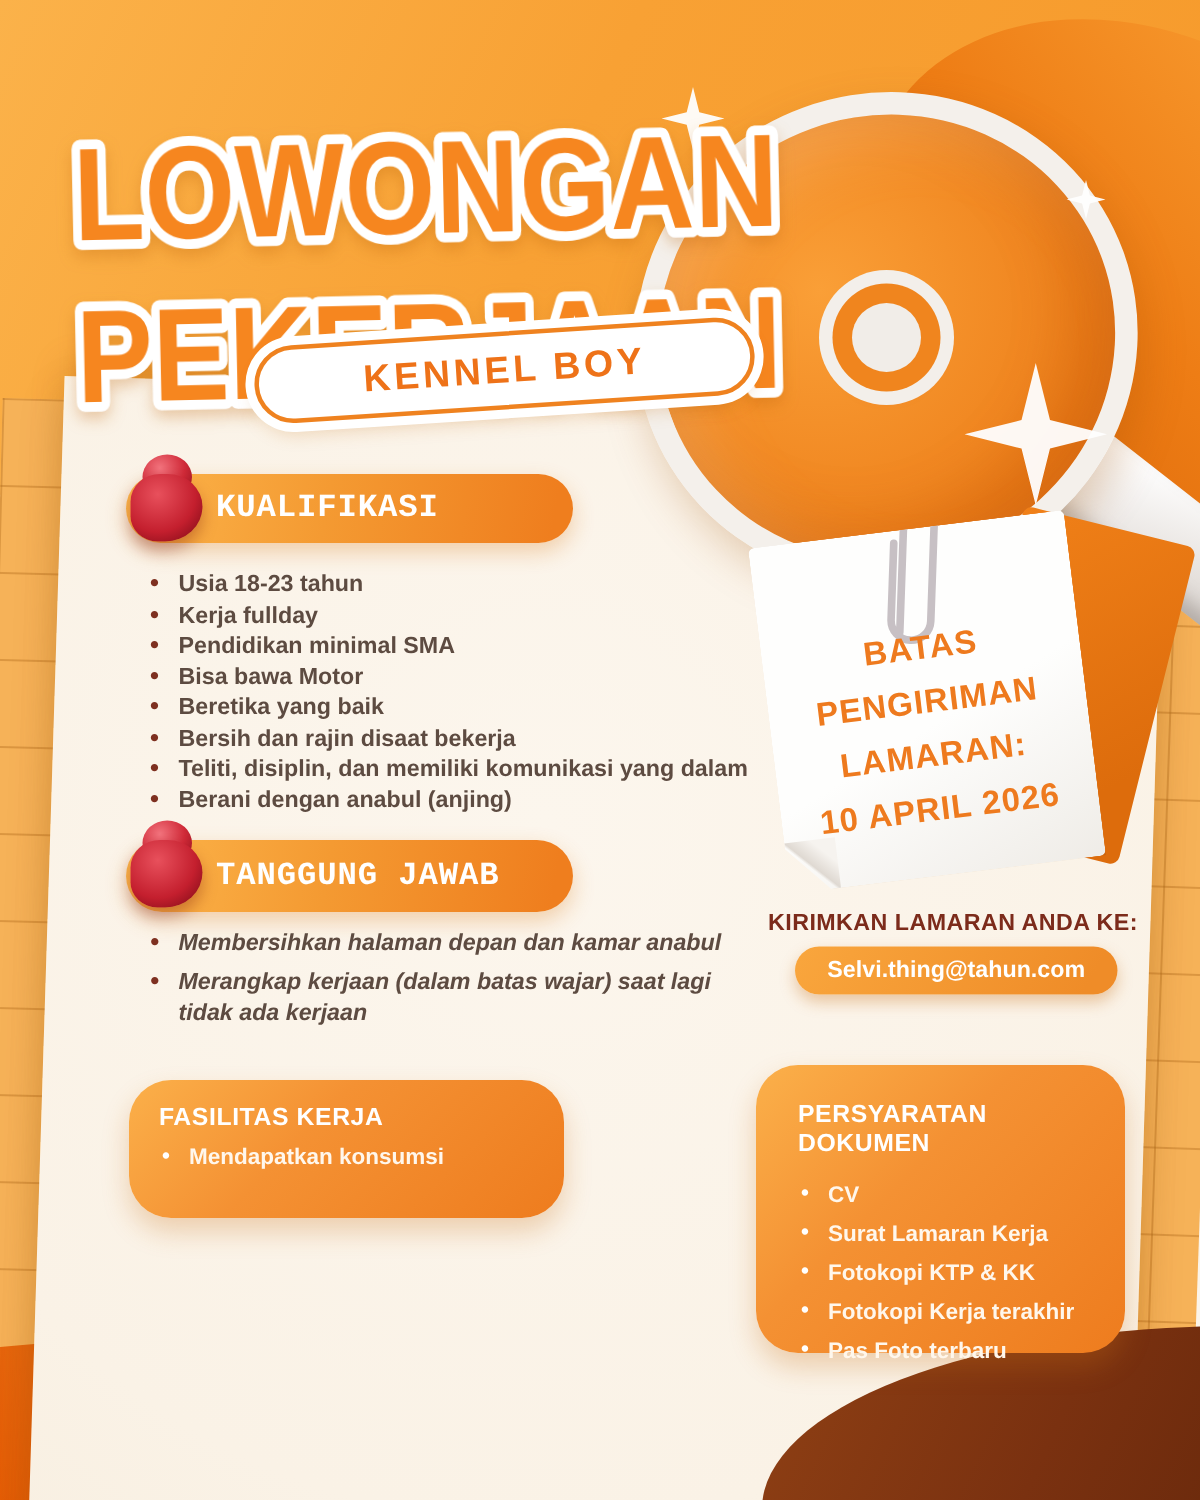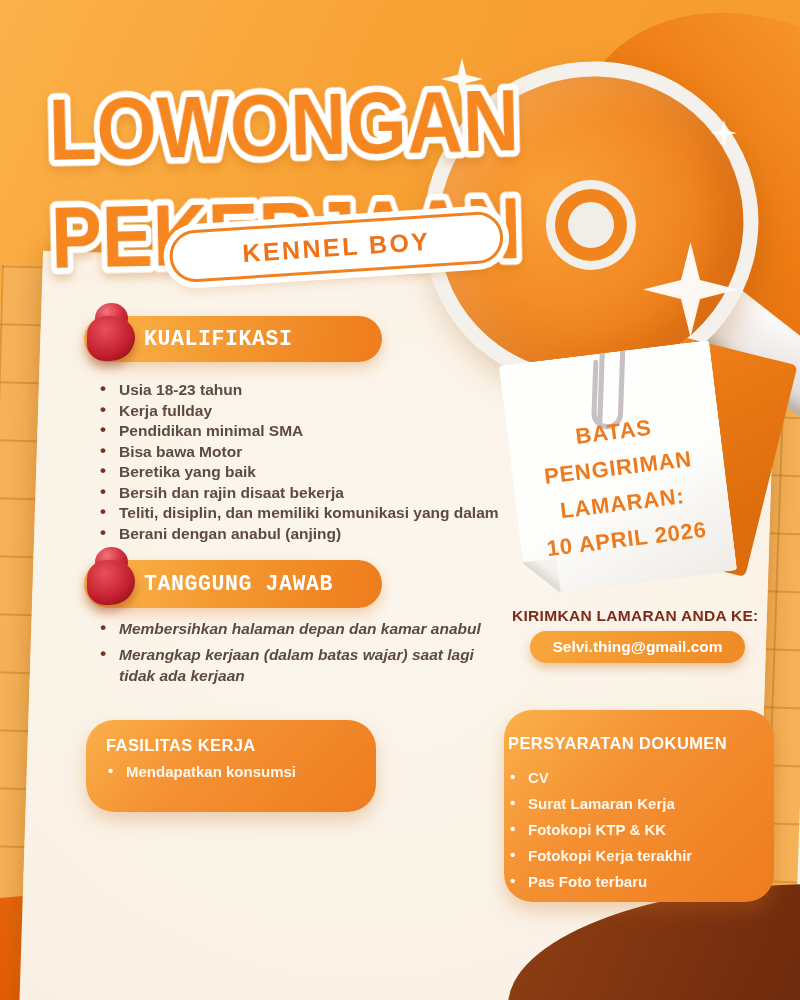--- a/index.html
+++ b/index.html
@@ -113,21 +113,21 @@
     color:#fff;font-weight:bold;font-size:15.5px;}
   
   .obox{position:absolute;z-index:8;border-radius:28px;
     background:linear-gradient(135deg,#FBB04A 0%,#F49133 40%,#EE7C1E 100%);
     box-shadow:0 9px 18px rgba(200,110,20,.28);color:#FFF7EC;}
   .obox h3{margin:0;color:#fff;font-size:16.5px;letter-spacing:.4px;}
   .obox ul{margin:8px 0 0;padding:0;list-style:none;font-size:15px;font-weight:600;}
   .obox li{position:relative;padding-left:20px;}
   .obox li::before{content:"\2022";position:absolute;left:2px;top:-1px;color:#FFFFFF;}
   .fbox{left:86px;top:720px;width:290px;height:92px;padding:16px 20px;}
-  .pbox{left:504px;top:710px;width:270px;height:192px;padding:24px 14px 0 4px;}
+  .pbox{left:504px;top:710px;width:246px;height:192px;padding:24px 14px 0 28px;}
   .pbox ul{margin-top:12px;line-height:26px;}
 </style>
 </head>
 <body>
 
 <div class="poster">
 
   <div class="bg-top"></div>
   <div class="grid grid-left"></div>
   <div class="grid grid-right"></div>
@@ -194,21 +194,21 @@
     <span class="pin"></span>
     <span class="hlabel">TANGGUNG JAWAB</span>
   </div>
   <ul class="blist tlist">
     <li>Membersihkan halaman depan dan kamar anabul</li>
     <li>Merangkap kerjaan (dalam batas wajar) saat lagi tidak ada kerjaan</li>
   </ul>
 
   <div class="send-label">KIRIMKAN LAMARAN ANDA KE:</div>
   <div class="email-pill">
-    <span>Selvi.thing@gmail.com</span>
+    <span>Selvi.thing@tahun.com</span>
   </div>
 
   <div class="obox fbox">
     <h3>FASILITAS KERJA</h3>
     <ul>
       <li>Mendapatkan konsumsi</li>
     </ul>
   </div>
 
   <div class="obox pbox">

